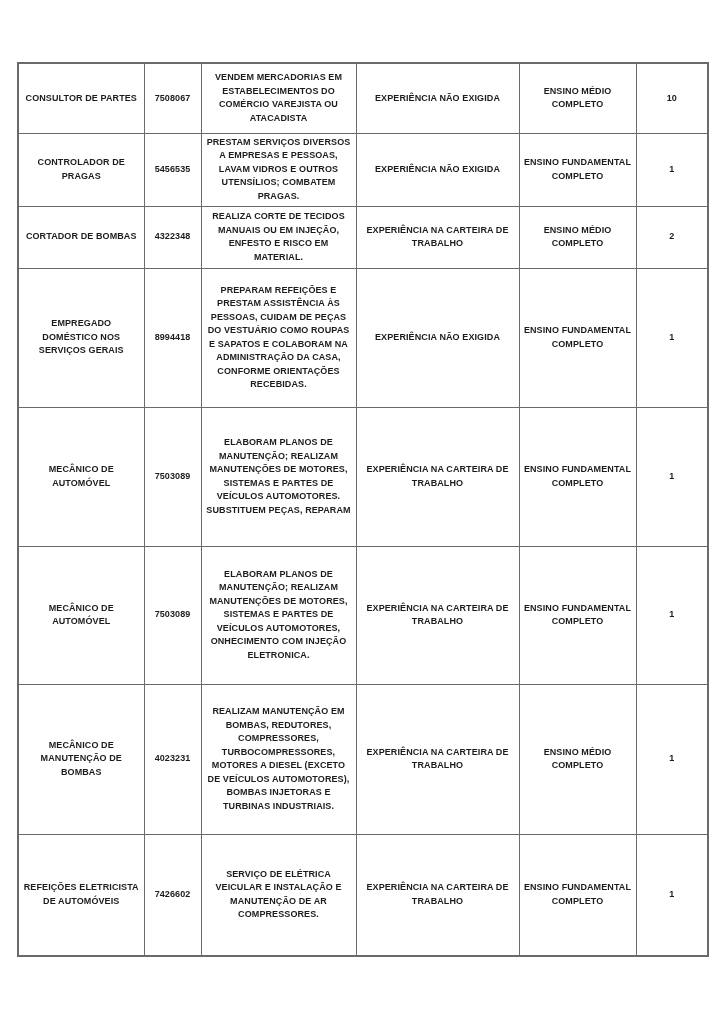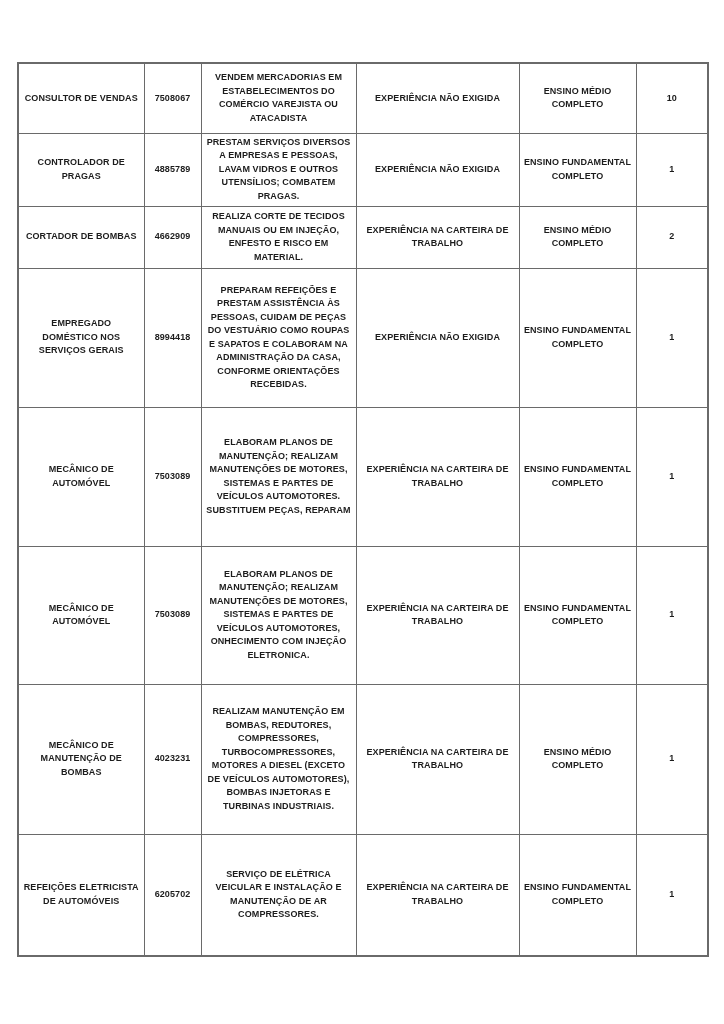--- a/index.html
+++ b/index.html
@@ -54,38 +54,38 @@
     <colgroup>
       <col style="width:126px">
       <col style="width:57px">
       <col style="width:155px">
       <col style="width:163px">
       <col style="width:117px">
       <col style="width:72px">
     </colgroup>
     <tbody>
       <tr class="r1">
-        <td>CONSULTOR DE VENDAS</td>
+        <td>CONSULTOR DE PARTES</td>
         <td>7508067</td>
         <td class="desc">VENDEM MERCADORIAS EM ESTABELECIMENTOS DO COMÉRCIO VAREJISTA OU ATACADISTA</td>
         <td>EXPERIÊNCIA NÃO EXIGIDA</td>
         <td>ENSINO MÉDIO COMPLETO</td>
         <td>10</td>
       </tr>
       <tr class="r2">
         <td>CONTROLADOR DE PRAGAS</td>
-        <td>4885789</td>
+        <td>5456535</td>
         <td class="desc">PRESTAM SERVIÇOS DIVERSOS A EMPRESAS E PESSOAS, LAVAM VIDROS E OUTROS UTENSÍLIOS; COMBATEM PRAGAS.</td>
         <td>EXPERIÊNCIA NÃO EXIGIDA</td>
         <td>ENSINO FUNDAMENTAL COMPLETO</td>
         <td>1</td>
       </tr>
       <tr class="r3">
         <td>CORTADOR DE BOMBAS</td>
-        <td>4662909</td>
+        <td>4322348</td>
         <td class="desc">REALIZA CORTE DE TECIDOS MANUAIS OU EM INJEÇÃO, ENFESTO E RISCO EM MATERIAL.</td>
         <td>EXPERIÊNCIA NA CARTEIRA DE TRABALHO</td>
         <td>ENSINO MÉDIO COMPLETO</td>
         <td>2</td>
       </tr>
       <tr class="r4">
         <td>EMPREGADO DOMÉSTICO NOS SERVIÇOS GERAIS</td>
         <td>8994418</td>
         <td class="desc">PREPARAM REFEIÇÕES E PRESTAM ASSISTÊNCIA ÀS PESSOAS, CUIDAM DE PEÇAS DO VESTUÁRIO COMO ROUPAS E SAPATOS E COLABORAM NA ADMINISTRAÇÃO DA CASA, CONFORME ORIENTAÇÕES RECEBIDAS.</td>
         <td>EXPERIÊNCIA NÃO EXIGIDA</td>
@@ -111,21 +111,21 @@
       <tr class="r7">
         <td>MECÂNICO DE MANUTENÇÃO DE BOMBAS</td>
         <td>4023231</td>
         <td class="desc">REALIZAM MANUTENÇÃO EM BOMBAS, REDUTORES, COMPRESSORES, TURBOCOMPRESSORES, MOTORES A DIESEL (EXCETO DE VEÍCULOS AUTOMOTORES), BOMBAS INJETORAS E TURBINAS INDUSTRIAIS.</td>
         <td>EXPERIÊNCIA NA CARTEIRA DE TRABALHO</td>
         <td>ENSINO MÉDIO COMPLETO</td>
         <td>1</td>
       </tr>
       <tr class="r8">
         <td>REFEIÇÕES ELETRICISTA DE AUTOMÓVEIS</td>
-        <td>6205702</td>
+        <td>7426602</td>
         <td class="desc">SERVIÇO DE ELÉTRICA VEICULAR E INSTALAÇÃO E MANUTENÇÃO DE AR COMPRESSORES.</td>
         <td>EXPERIÊNCIA NA CARTEIRA DE TRABALHO</td>
         <td>ENSINO FUNDAMENTAL COMPLETO</td>
         <td>1</td>
       </tr>
     </tbody>
   </table>
 </div>
 
 </body></html>

